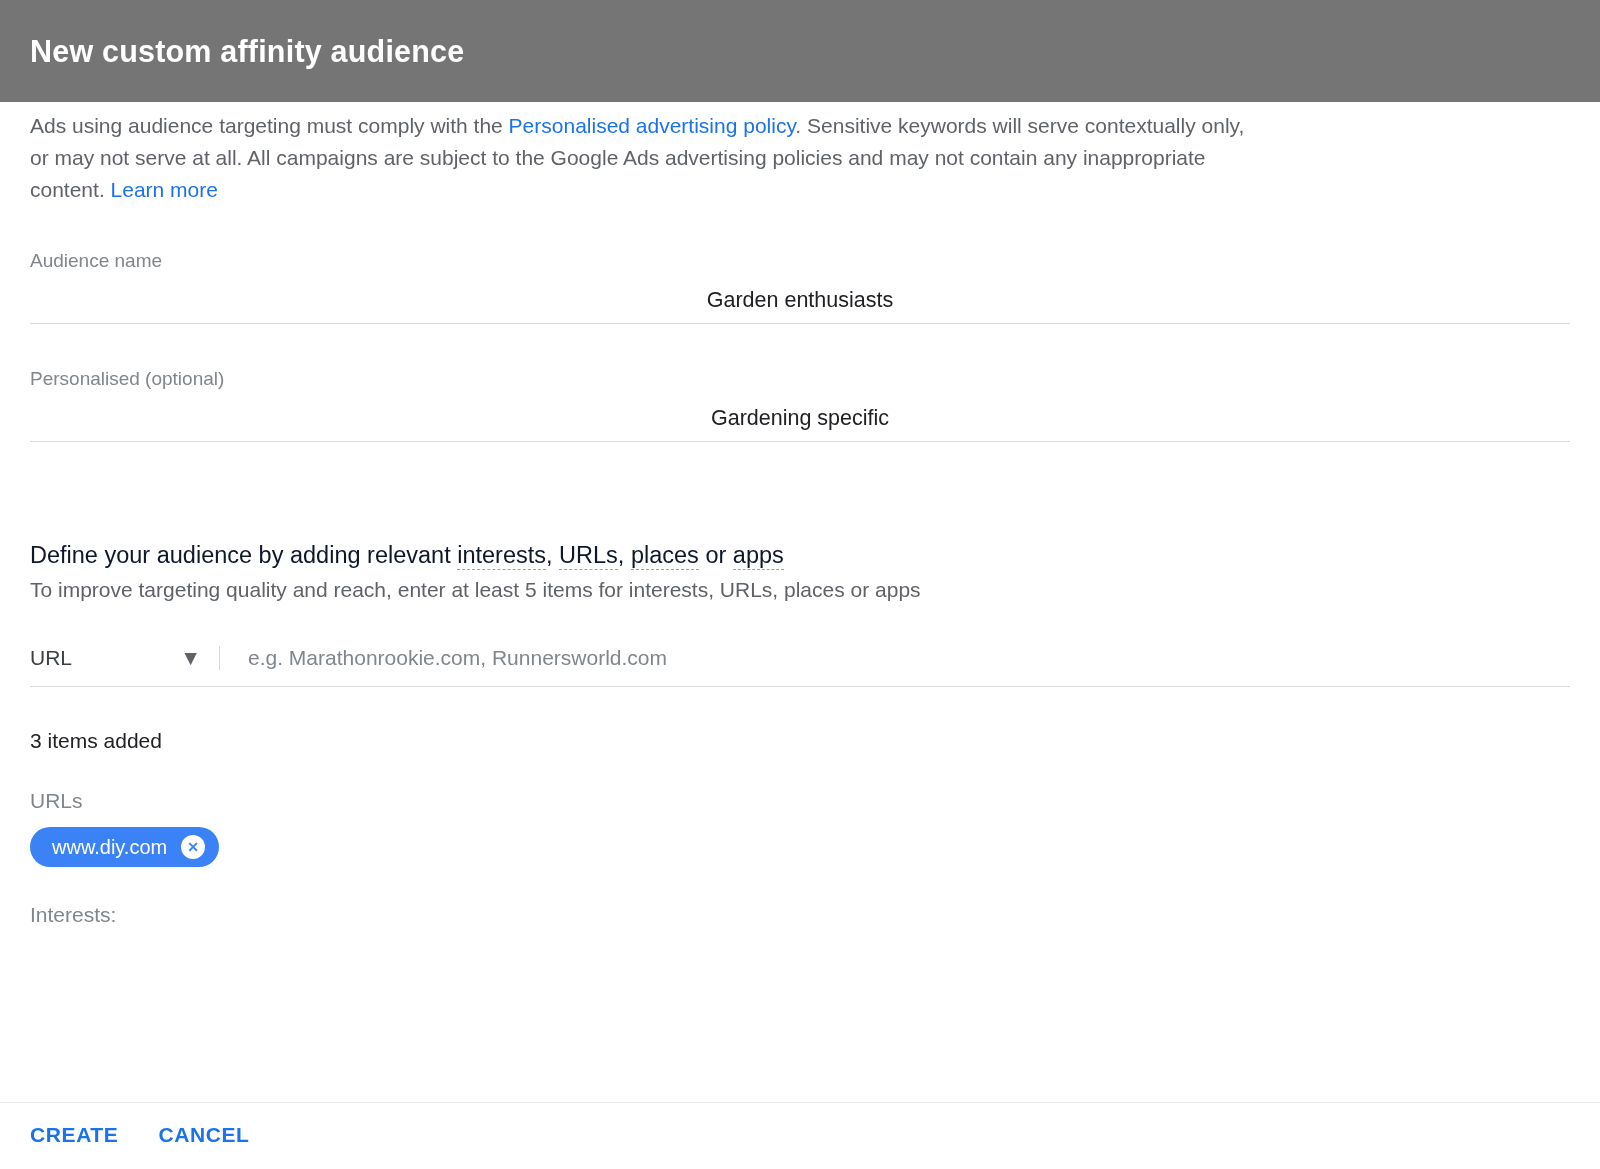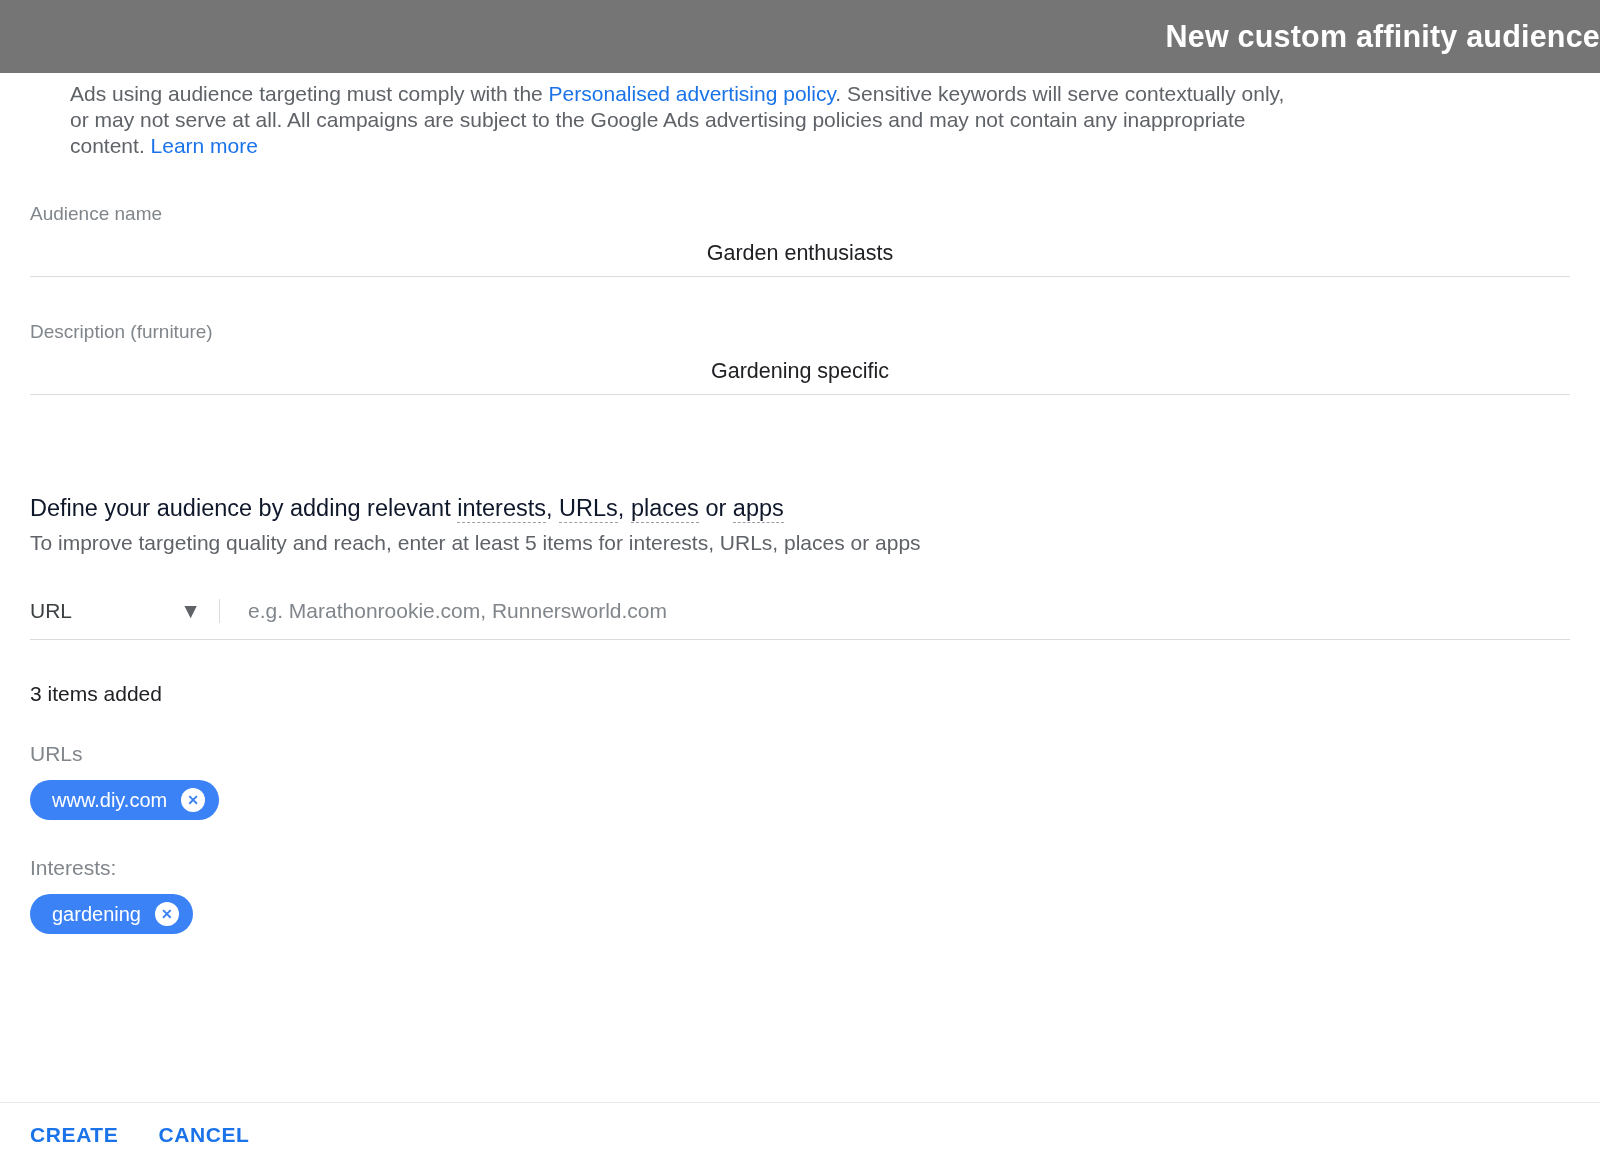--- a/index.html
+++ b/index.html
@@ -4,42 +4,40 @@
 <style>
   * { box-sizing: border-box; margin: 0; padding: 0; }
   html, body {
     width: 1600px;
     font-family: Arial, "Helvetica Neue", Helvetica, sans-serif;
     color: #3c4043;
     background: #fff;
   }
   .header {
     background: #757575;
-    height: 73px;
+    height: 102px;
     display: flex;
     align-items: center;
     padding-left: 30px;
-    justify-content: flex-end;
   }
   .header h1 {
     color: #fff;
     font-size: 30.5px;
     font-weight: 700;
     letter-spacing: 0.2px;
   }
   .body {
     padding: 8px 30px 0 30px;
   }
   .policy-line {
     font-size: 21px;
-    line-height: 26px;
+    line-height: 32px;
     color: #5f6368;
     margin-bottom: 44px;
     max-width: 1220px;
-    margin-left: 40px;
   }
   .policy-line a {
     color: #1a73e8;
     text-decoration: none;
   }
   .field-group {
     margin-bottom: 44px;
   }
   .field-label {
     font-size: 19px;
@@ -189,21 +187,21 @@
   <p class="policy-line">
     <span>Ads using audience targeting must comply with the </span><a href="#">Personalised advertising policy</a><span>. Sensitive keywords will serve contextually only, or may not serve at all. All campaigns are subject to the Google Ads advertising policies and may not contain any inappropriate content. </span><a href="#">Learn more</a>
   </p>
 
   <div class="field-group">
     <div class="field-label">Audience name</div>
     <input class="field-input" type="text" value="Garden enthusiasts" style="">
   </div>
 
   <div class="field-group">
-    <div class="field-label">Description (furniture)</div>
+    <div class="field-label">Personalised (optional)</div>
     <input class="field-input" type="text" value="Gardening specific" style="">
   </div>
 
   <div class="define-section">
     <div class="define-title">
       <span>Define your audience by adding relevant </span><span class="dotted">interests</span><span>, </span><span class="dotted">URLs</span><span>, </span><span class="dotted">places</span><span> or </span><span class="dotted">apps</span>
     </div>
     <div class="define-sub">To improve targeting quality and reach, enter at least 5 items for interests, URLs, places or apps</div>
 
     <div class="url-row">
@@ -219,24 +217,20 @@
     <div class="group-label">URLs</div>
     <div class="chips" id="url-chips">
         <div class="chip">
           <span>www.diy.com</span>
           <span class="chip-close"></span>
         </div>
       </div>
 
     <div class="group-label">Interests:</div>
     <div class="chips" id="interest-chips">
-        <div class="chip">
-          <span>gardening</span>
-          <span class="chip-close"></span>
-        </div>
       </div>
   </div>
 </div>
 
 <div class="footer">
   <button class="footer-btn">CREATE</button>
   <button class="footer-btn">CANCEL</button>
 </div>
 
 </body></html>

